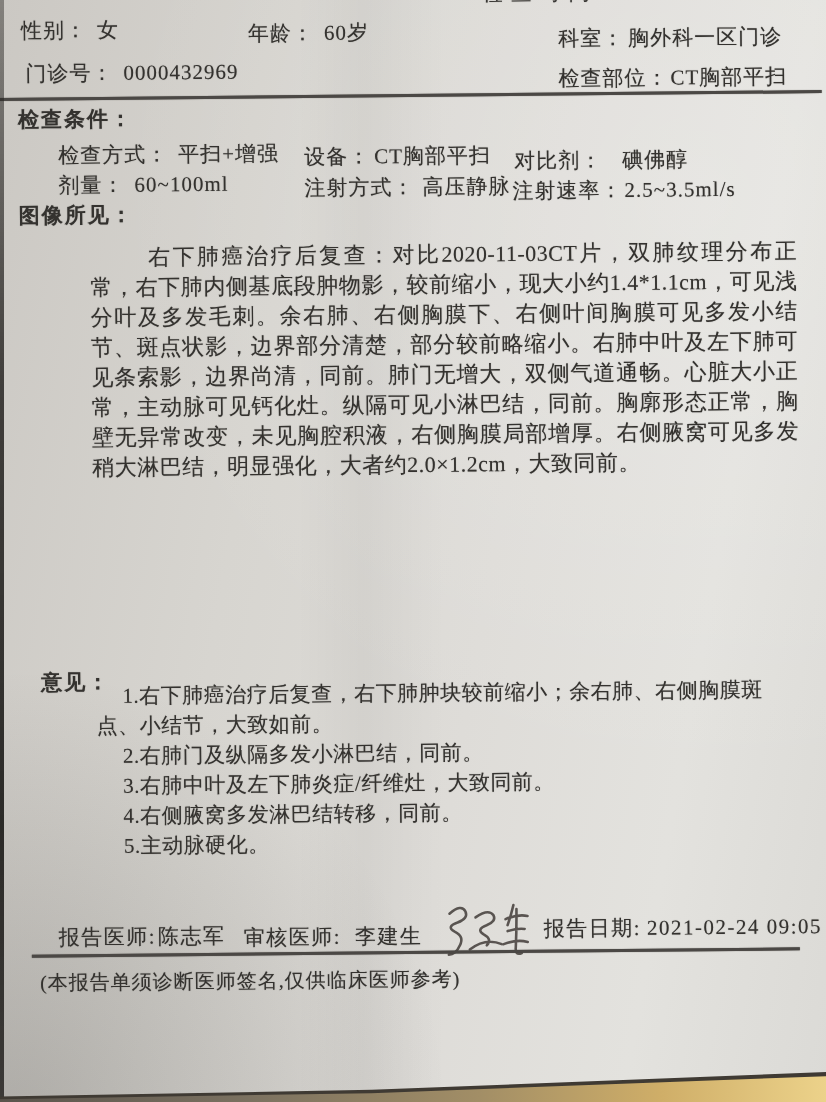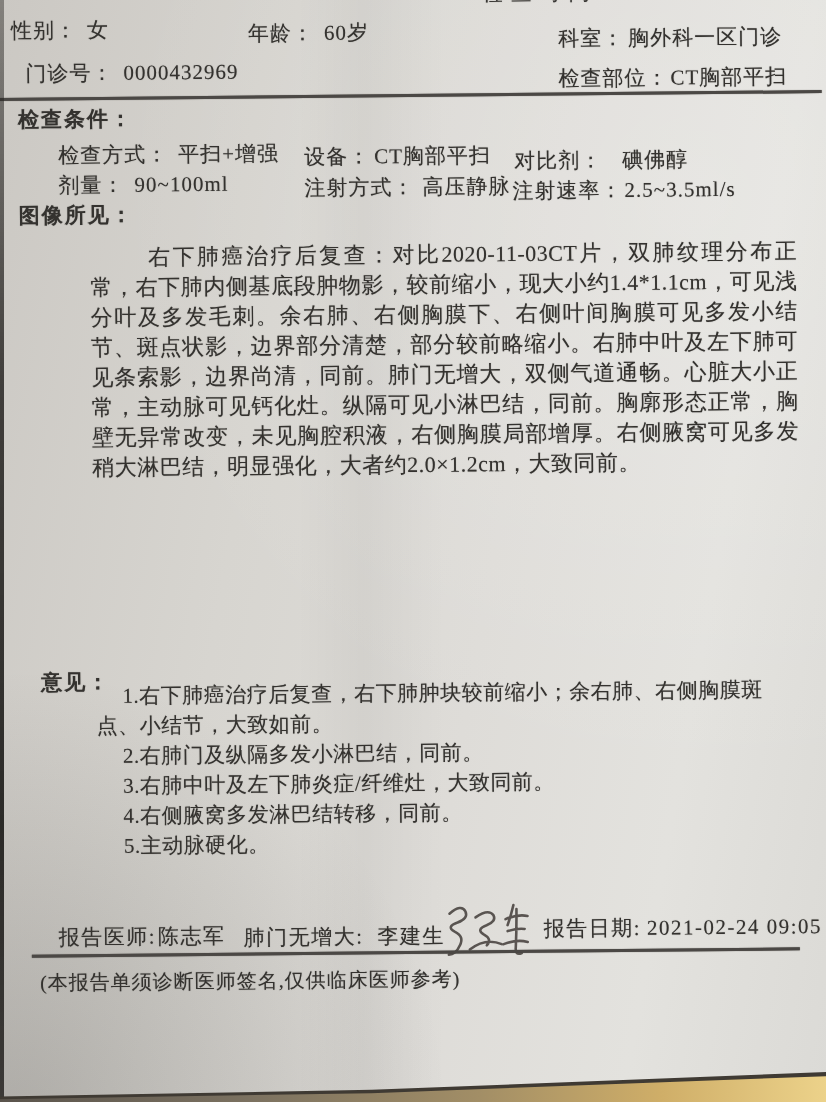--- a/index.html
+++ b/index.html
@@ -66,21 +66,21 @@
 <body>
 
 <div class="photo">
 
   <div class="sheet">
 
     <div class="cropped">
       <span>检查时间</span>
     </div>
 
-    <div class="t fs21" style="left:16px;top:13px;text-align:center;">
+    <div class="t fs21" style="left:26px;top:13px;text-align:center;">
       <span class="lbl">性别：</span><span class="val">女</span>
     </div>
     <div class="t fs21" style="left:253px;top:18px;">
       <span class="lbl">年龄：</span><span class="val">60岁</span>
     </div>
     <div class="t fs21" style="left:563px;top:26px;">
       <span class="lbl">科室：</span><span class="val" style="margin-left:4px;">胸外科一区门诊</span>
     </div>
     <div class="t fs21" style="left:30px;top:56px;">
       <span class="lbl">门诊号：</span><span class="val">0000432969</span>
@@ -96,21 +96,21 @@
     <div class="t fs21" style="left:62px;top:138px;">
       <span class="lbl">检查方式：</span><span class="val">平扫+增强</span>
     </div>
     <div class="t fs21" style="left:308px;top:142px;">
       <span class="lbl">设备：</span><span class="val" style="margin-left:4px;">CT胸部平扫</span>
     </div>
     <div class="t fs21" style="left:518px;top:148px;">
       <span class="lbl">对比剂：</span><span class="val" style="margin-left:20px;">碘佛醇</span>
     </div>
     <div class="t fs21" style="left:62px;top:168px;">
-      <span class="lbl">剂量：</span><span class="val">90~100ml</span>
+      <span class="lbl">剂量：</span><span class="val">60~100ml</span>
     </div>
     <div class="t fs21" style="left:308px;top:173px;">
       <span class="lbl">注射方式：</span><span class="val" style="margin-left:8px;font-family:Liberation Mono, monospace;">高压静脉</span>
     </div>
     <div class="t fs21" style="left:516px;top:178px;">
       <span class="lbl">注射速率：</span><span class="val" style="margin-left:2px;">2.5~3.5ml/s</span>
     </div>
 
     <div class="t sec" style="left:22px;top:198px;">图像所见：</div>
     <div class="findings">右下肺癌治疗后复查：对比2020-11-03CT片，双肺纹理分布正常，右下肺内侧基底段肿物影，较前缩小，现大小约1.4*1.1cm，可见浅分叶及多发毛刺。余右肺、右侧胸膜下、右侧叶间胸膜可见多发小结节、斑点状影，边界部分清楚，部分较前略缩小。右肺中叶及左下肺可见条索影，边界尚清，同前。肺门无增大，双侧气道通畅。心脏大小正常，主动脉可见钙化灶。纵隔可见小淋巴结，同前。胸廓形态正常，胸壁无异常改变，未见胸腔积液，右侧胸膜局部增厚。右侧腋窝可见多发稍大淋巴结，明显强化，大者约2.0×1.2cm，大致同前。</div>
@@ -121,21 +121,21 @@
       <div class="item">2.右肺门及纵隔多发小淋巴结，同前。</div>
       <div class="item">3.右肺中叶及左下肺炎症/纤维灶，大致同前。</div>
       <div class="item">4.右侧腋窝多发淋巴结转移，同前。</div>
       <div class="item">5.主动脉硬化。</div>
     </div>
 
     <div class="t fs21 footer-row" style="left:55px;top:920px;">
       <span class="lbl">报告医师:</span><span class="val" style="margin-left:2px;margin-top:44px;">陈志军</span>
     </div>
     <div class="t fs21 footer-row" style="left:240px;top:922px;">
-      <span class="lbl">肺门无增大:</span><span class="val" style="margin-left:14px;font-family:Liberation Serif, serif;">李建生</span>
+      <span class="lbl">审核医师:</span><span class="val" style="margin-left:14px;font-family:Liberation Serif, serif;">李建生</span>
     </div>
 
     <div class="sig">
       <svg width="100" height="66" viewBox="0 0 100 66">
         <g fill="none" stroke="#423d39" stroke-width="2.6" stroke-linecap="round" opacity="0.85">
           <path d="M8 18 q12 -10 16 -2 q3 7 -8 11 q-12 4 -3 9 q10 5 5 14 q-4 9 -11 9"></path>
           <path d="M34 22 q13 -9 18 -2 q3 6 -7 10 q-11 4 -3 9 q9 5 3 11 M28 54 q16 -12 32 -5"></path>
           <path d="M72 10 q-3 12 -6 20 M64 24 q12 -5 22 -3 M66 36 q10 -3 17 -2 M62 49 q13 -5 24 -2 M75 14 q0 20 -1 38 q-1 9 6 6"></path>
         </g>
       </svg>

